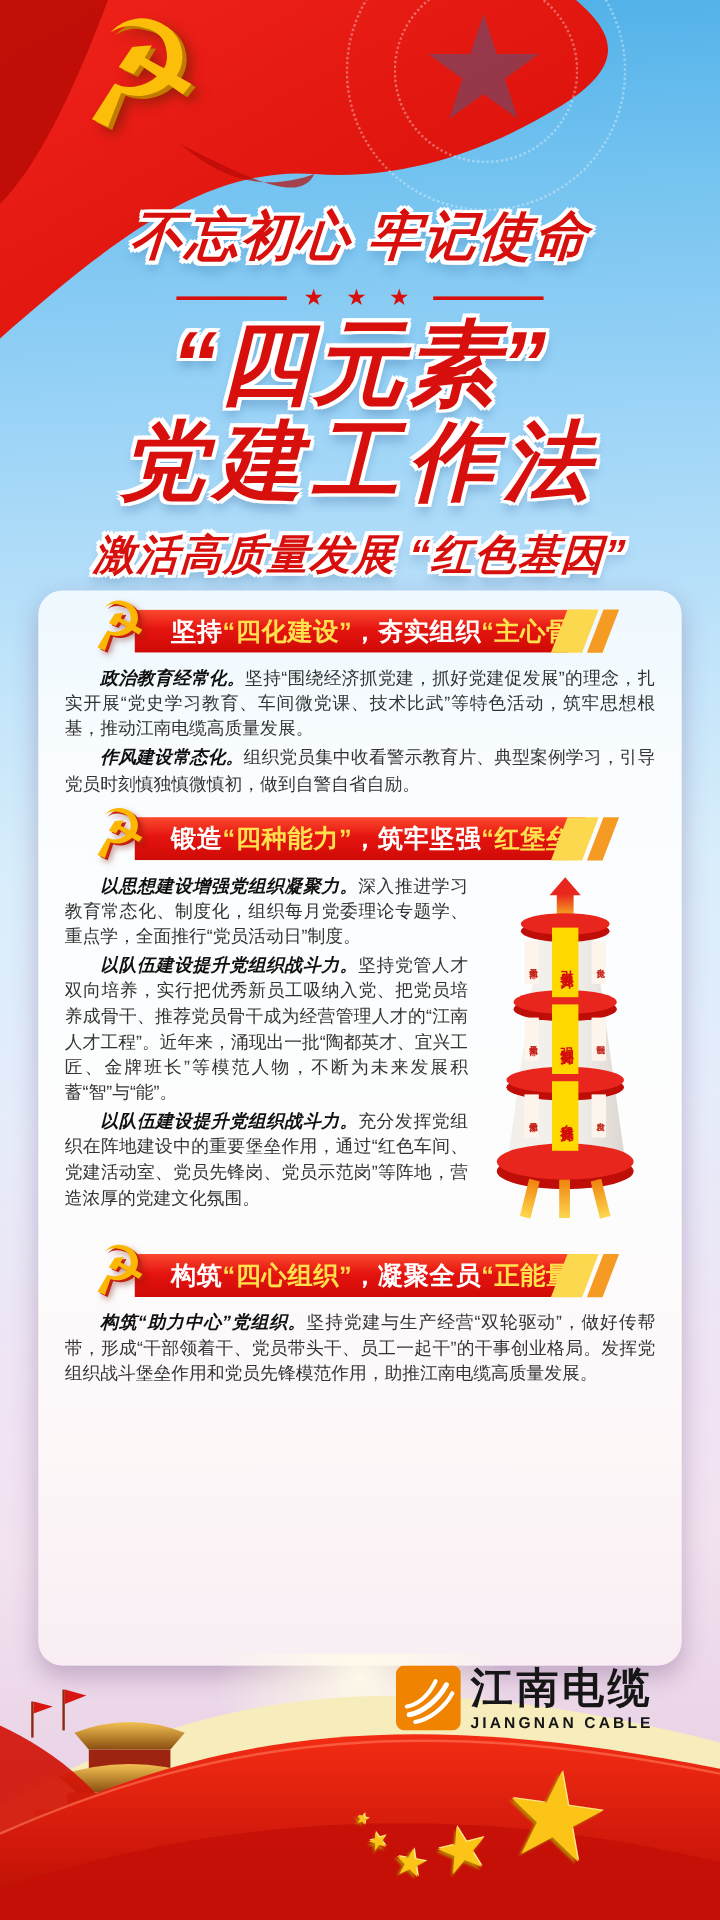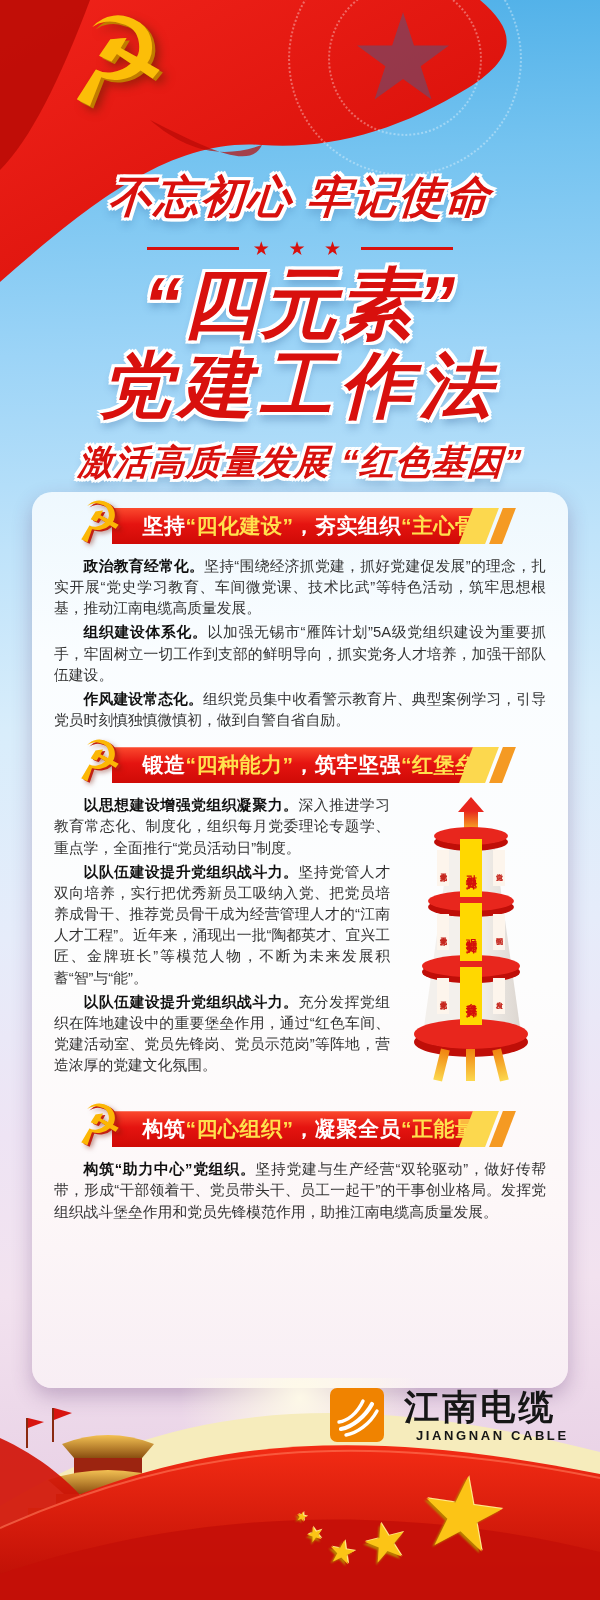--- a/index.html
+++ b/index.html
@@ -44,21 +44,21 @@
     font-size:21px;font-weight:900;color:#ffffff;letter-spacing:.5px;white-space:nowrap;text-align:right;}
   .b-red .yellow{color:#ffe14d;}
   .b-stripe1{position:absolute;left:384px;top:3px;width:26px;height:36px;background:#fcd84e;transform:skewX(-21deg);}
   .b-stripe2{position:absolute;left:414px;top:3px;width:13px;height:36px;background:#f59a23;transform:skewX(-21deg);}
   .b-emblem{position:absolute;left:-8px;top:-10px;z-index:2;font-family:"DejaVu Sans",sans-serif;
     font-size:54px;line-height:1;color:#fcb705;transform:rotate(-10deg);
     text-shadow:2px 2px 0 #c22013,3px 4px 5px rgba(120,20,0,.5);}
   
   .sec{padding:0 22px;}
   .sec p{margin:0 0 3px;font-size:14.8px;line-height:1.43;color:#333;text-align:justify;text-indent:2em;}
-  .sec p b{color:#101010;}
+  .sec p b{color:#101010;font-style:italic;}
   .clear{clear:both;}
   
   .tower{float:right;position:relative;width:150px;height:296px;margin:2px 0 2px 6px;}
   .t-cone{position:absolute;left:26px;top:44px;width:100px;height:200px;
     background:linear-gradient(90deg,#f3f0ec 55%,#dcd6d0 100%);
     clip-path:polygon(28% 0,72% 0,100% 100%,0 100%);}
   .t-arrow{position:absolute;left:0;right:0;top:0;height:32px;}
   .t-arrow .head{position:absolute;left:50%;top:0;margin-left:-13px;width:0;height:0;
     border-left:13px solid transparent;border-right:13px solid transparent;border-bottom:15px solid #e8261d;}
   .t-arrow .shaft{position:absolute;left:50%;top:14px;margin-left:-7px;width:14px;height:18px;
@@ -82,21 +82,21 @@
   .leg{position:absolute;top:0;width:9px;height:32px;background:linear-gradient(180deg,#f0830f,#fcd84e);}
   .leg.l1{left:-34px;transform:rotate(14deg);}
   .leg.l2{left:-5px;}
   .leg.l3{left:25px;transform:rotate(-14deg);}
   
   .footer{position:absolute;left:0;top:1378px;width:600px;height:222px;}
   .footer svg{position:absolute;left:0;top:0;}
   .logo{position:absolute;left:330px;top:10px;display:flex;align-items:flex-start;gap:8px;z-index:5;}
   .logo-text{display:flex;flex-direction:column;align-items:center;}
   .logo-cn{font-size:35px;font-weight:900;color:#161616;letter-spacing:3px;line-height:1.1;}
-  .logo-en{font-size:13px;font-weight:800;color:#161616;letter-spacing:2.6px;margin-top:1px;margin-left:24px;}
+  .logo-en{font-size:13px;font-weight:800;color:#161616;letter-spacing:2.6px;margin-top:1px;}
   .gstar{position:absolute;font-family:"DejaVu Sans",sans-serif;color:#fcc416;z-index:6;
     text-shadow:-2px 2px 2px #b97d00,1px -1px 0 #ffe98a;line-height:1;}
   .gs1{left:418px;top:86px;font-size:100px;transform:rotate(8deg);}
   .gs2{left:362px;top:138px;font-size:52px;transform:rotate(-14deg);}
   .gs3{left:328px;top:158px;font-size:32px;transform:rotate(10deg);}
   .gs4{left:306px;top:146px;font-size:20px;transform:rotate(-18deg);}
   .gs5{left:296px;top:132px;font-size:13px;transform:rotate(14deg);}
 </style>
 </head>
 <body>
@@ -137,21 +137,20 @@
       <span>坚持</span>
         <span class="yellow">“四化建设”</span>
         <span>，夯实组织</span>
         <span class="yellow">“主心骨”</span>
     </div>
     <div class="b-stripe1"></div>
     <div class="b-stripe2"></div>
   </div>
   <div class="sec">
     <p><b>政治教育经常化。</b><span>坚持“围绕经济抓党建，抓好党建促发展”的理念，扎实开展“党史学习教育、车间微党课、技术比武”等特色活动，筑牢思想根基，推动江南电缆高质量发展。</span></p>
-    <p><b>组织建设体系化。</b><span>以加强无锡市“雁阵计划”5A级党组织建设为重要抓手，牢固树立一切工作到支部的鲜明导向，抓实党务人才培养，加强干部队伍建设。</span></p>
     <p><b>作风建设常态化。</b><span>组织党员集中收看警示教育片、典型案例学习，引导党员时刻慎独慎微慎初，做到自警自省自励。</span></p>
   </div>
 
   <div class="banner">
     <span class="b-emblem">☭</span>
     <div class="b-red">
       <span>锻造</span>
         <span class="yellow">“四种能力”</span>
         <span>，筑牢坚强</span>
         <span class="yellow">“红堡垒”</span>

